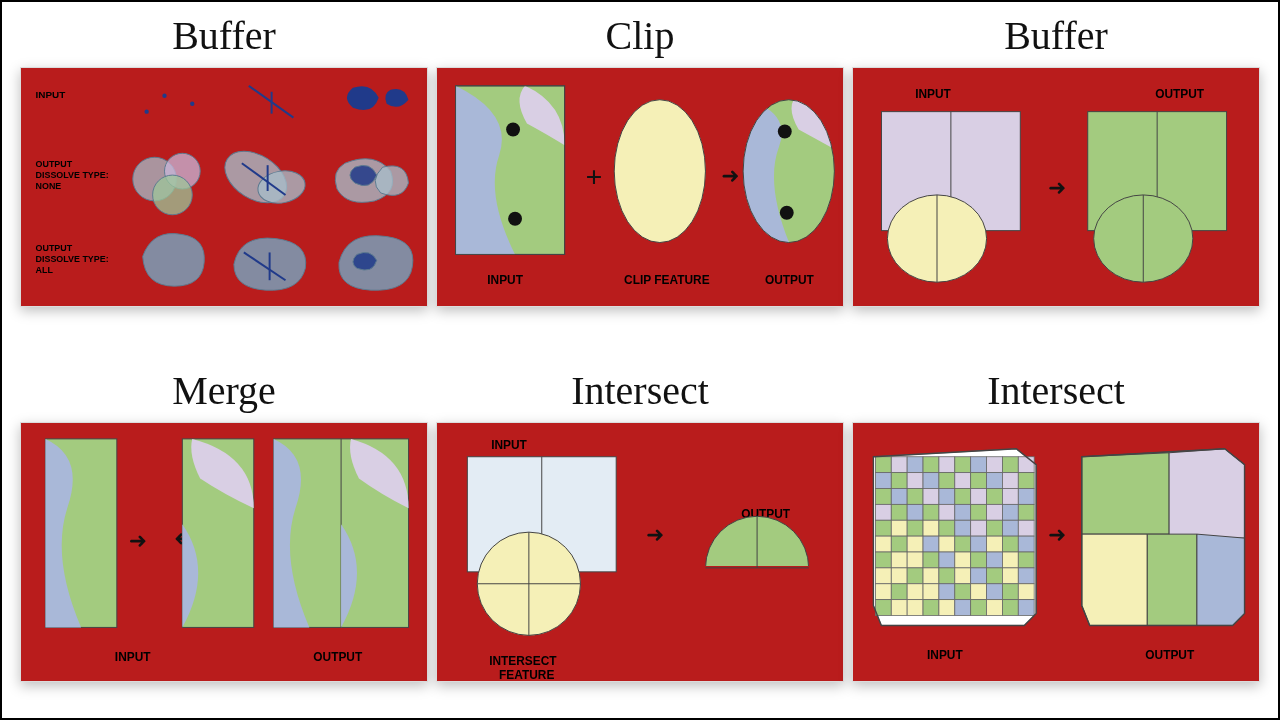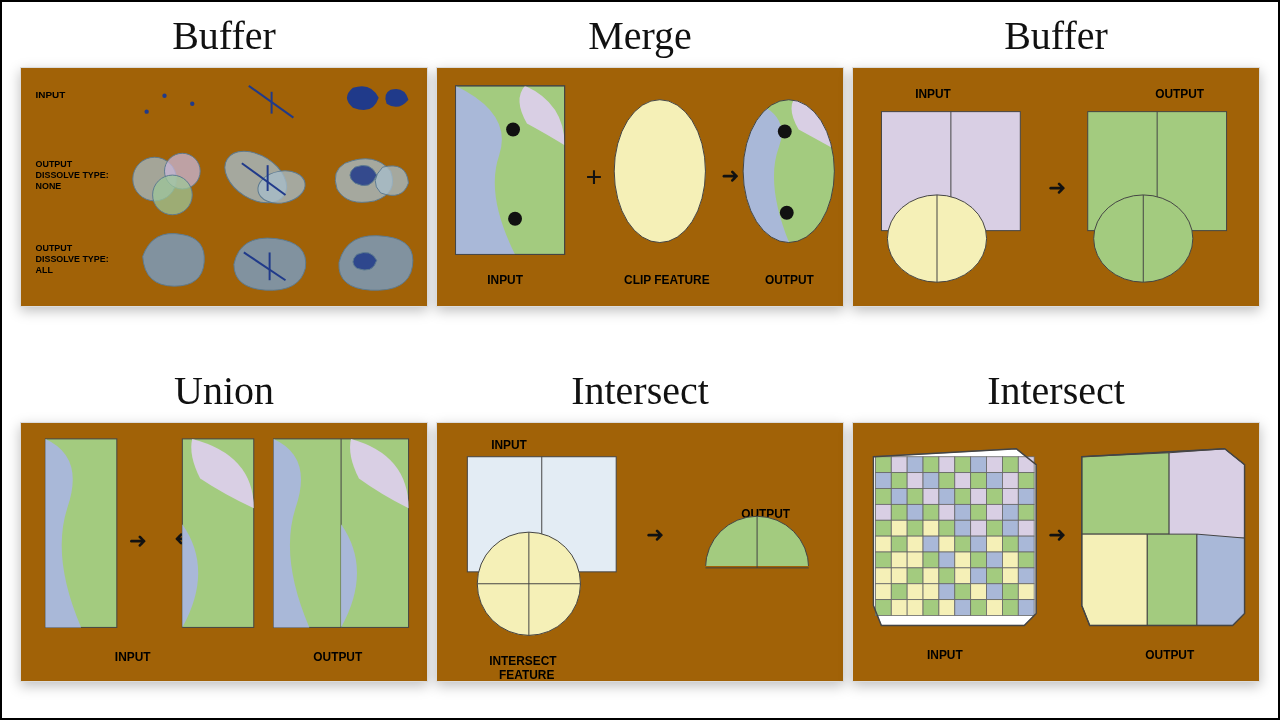--- a/index.html
+++ b/index.html
@@ -1,21 +1,21 @@
 <!DOCTYPE html>
 <html><head>
 <meta charset="utf-8">
 <style>
   * { box-sizing: border-box; margin: 0; padding: 0; }
   html, body { width: 1280px; height: 720px; font-family: Georgia, 'Times New Roman', serif; background:#fff; }
   .frame { width:1280px; height:720px; background:#fff; border:2px solid #000; position:relative; padding:0 18px; }
   .grid { display:grid; grid-template-columns:repeat(3,1fr); grid-template-rows:1fr 1fr; gap:14px 8px; height:100%; padding:4px 0 16px 0;}
   .cell { display:flex; flex-direction:column; align-items:center; }
   .title { font-size:40px; font-weight:400; color:#111; margin:6px 0 8px 0; text-align:center; }
-  .card { background:#a16207; border:1px solid #dcdcdc; box-shadow:0 4px 12px rgba(0,0,0,.25); position:relative; width:100%; }
+  .card { background:#b91c1c; border:1px solid #dcdcdc; box-shadow:0 4px 12px rgba(0,0,0,.25); position:relative; width:100%; }
   .card.buffer{height:240px;}
   .card.clip{height:240px;}
   .card.union{height:240px;}
   .card.merge{height:260px;}
   .card.intersect{height:260px;}
   .card.dissolve{height:260px;}
   svg { display:block; }
 </style>
 </head>
 <body>
@@ -75,21 +75,21 @@
           </g>
           <g fill="#7d98b0" fill-opacity="0.9" stroke="#5d7a90" stroke-width="1">
             <path d="M316 196 q8 -32 48 -26 q30 4 26 30 q-4 26 -42 24 q-34 -2 -32 -28 z"></path>
             <path d="M334 188 q14 -6 20 6 q-4 14 -20 8 q-8 -6 0 -14 z" fill="#203a8a" fill-opacity="0.85"></path>
           </g>
         </svg>
       </div>
     </div>
 
     <div class="cell">
-      <div class="title">Merge</div>
+      <div class="title">Clip</div>
       <div class="card clip">
         <svg viewBox="0 0 400 240" width="100%" height="100%">
 
           <g transform="translate(14,18)">
             <rect width="110" height="170" fill="#a3cb7f" stroke="#444"></rect>
             <path d="M0 0 L0 170 L60 170 Q30 110 44 70 Q58 28 0 0 Z" fill="#a9b8d8"></path>
             <path d="M70 0 Q110 18 110 60 Q94 50 72 38 Q58 14 70 0 Z" fill="#d9cfe4"></path>
             <circle cx="58" cy="44" r="7" fill="#111"></circle>
             <circle cx="60" cy="134" r="7" fill="#111"></circle>
             <rect width="110" height="170" fill="none" stroke="#444"></rect>
@@ -141,21 +141,21 @@
             <rect width="140" height="120" fill="#a3cb7f" stroke="#444"></rect>
             <line x1="70" y1="0" x2="70" y2="120" stroke="#444"></line>
             <ellipse cx="56" cy="128" rx="50" ry="44" fill="#a3cb7f" stroke="#444"></ellipse>
             <line x1="56" y1="84" x2="56" y2="172" stroke="#444"></line>
           </g>
         </svg>
       </div>
     </div>
 
     <div class="cell">
-      <div class="title">Union</div>
+      <div class="title">Merge</div>
       <div class="card merge">
         <svg viewBox="0 0 400 260" width="100%" height="100%">
 
           <g transform="translate(20,16)">
             <rect width="72" height="190" fill="#a3cb7f" stroke="#444"></rect>
             <path d="M0 0 L0 190 L36 190 Q6 120 22 70 Q40 18 0 0 Z" fill="#a9b8d8"></path>
           </g>
 
           <text x="104" y="126" font-size="22" fill="#111">➜</text>
           <text x="152" y="126" font-size="22" fill="#111" transform="rotate(180 160 118)">➜</text>

